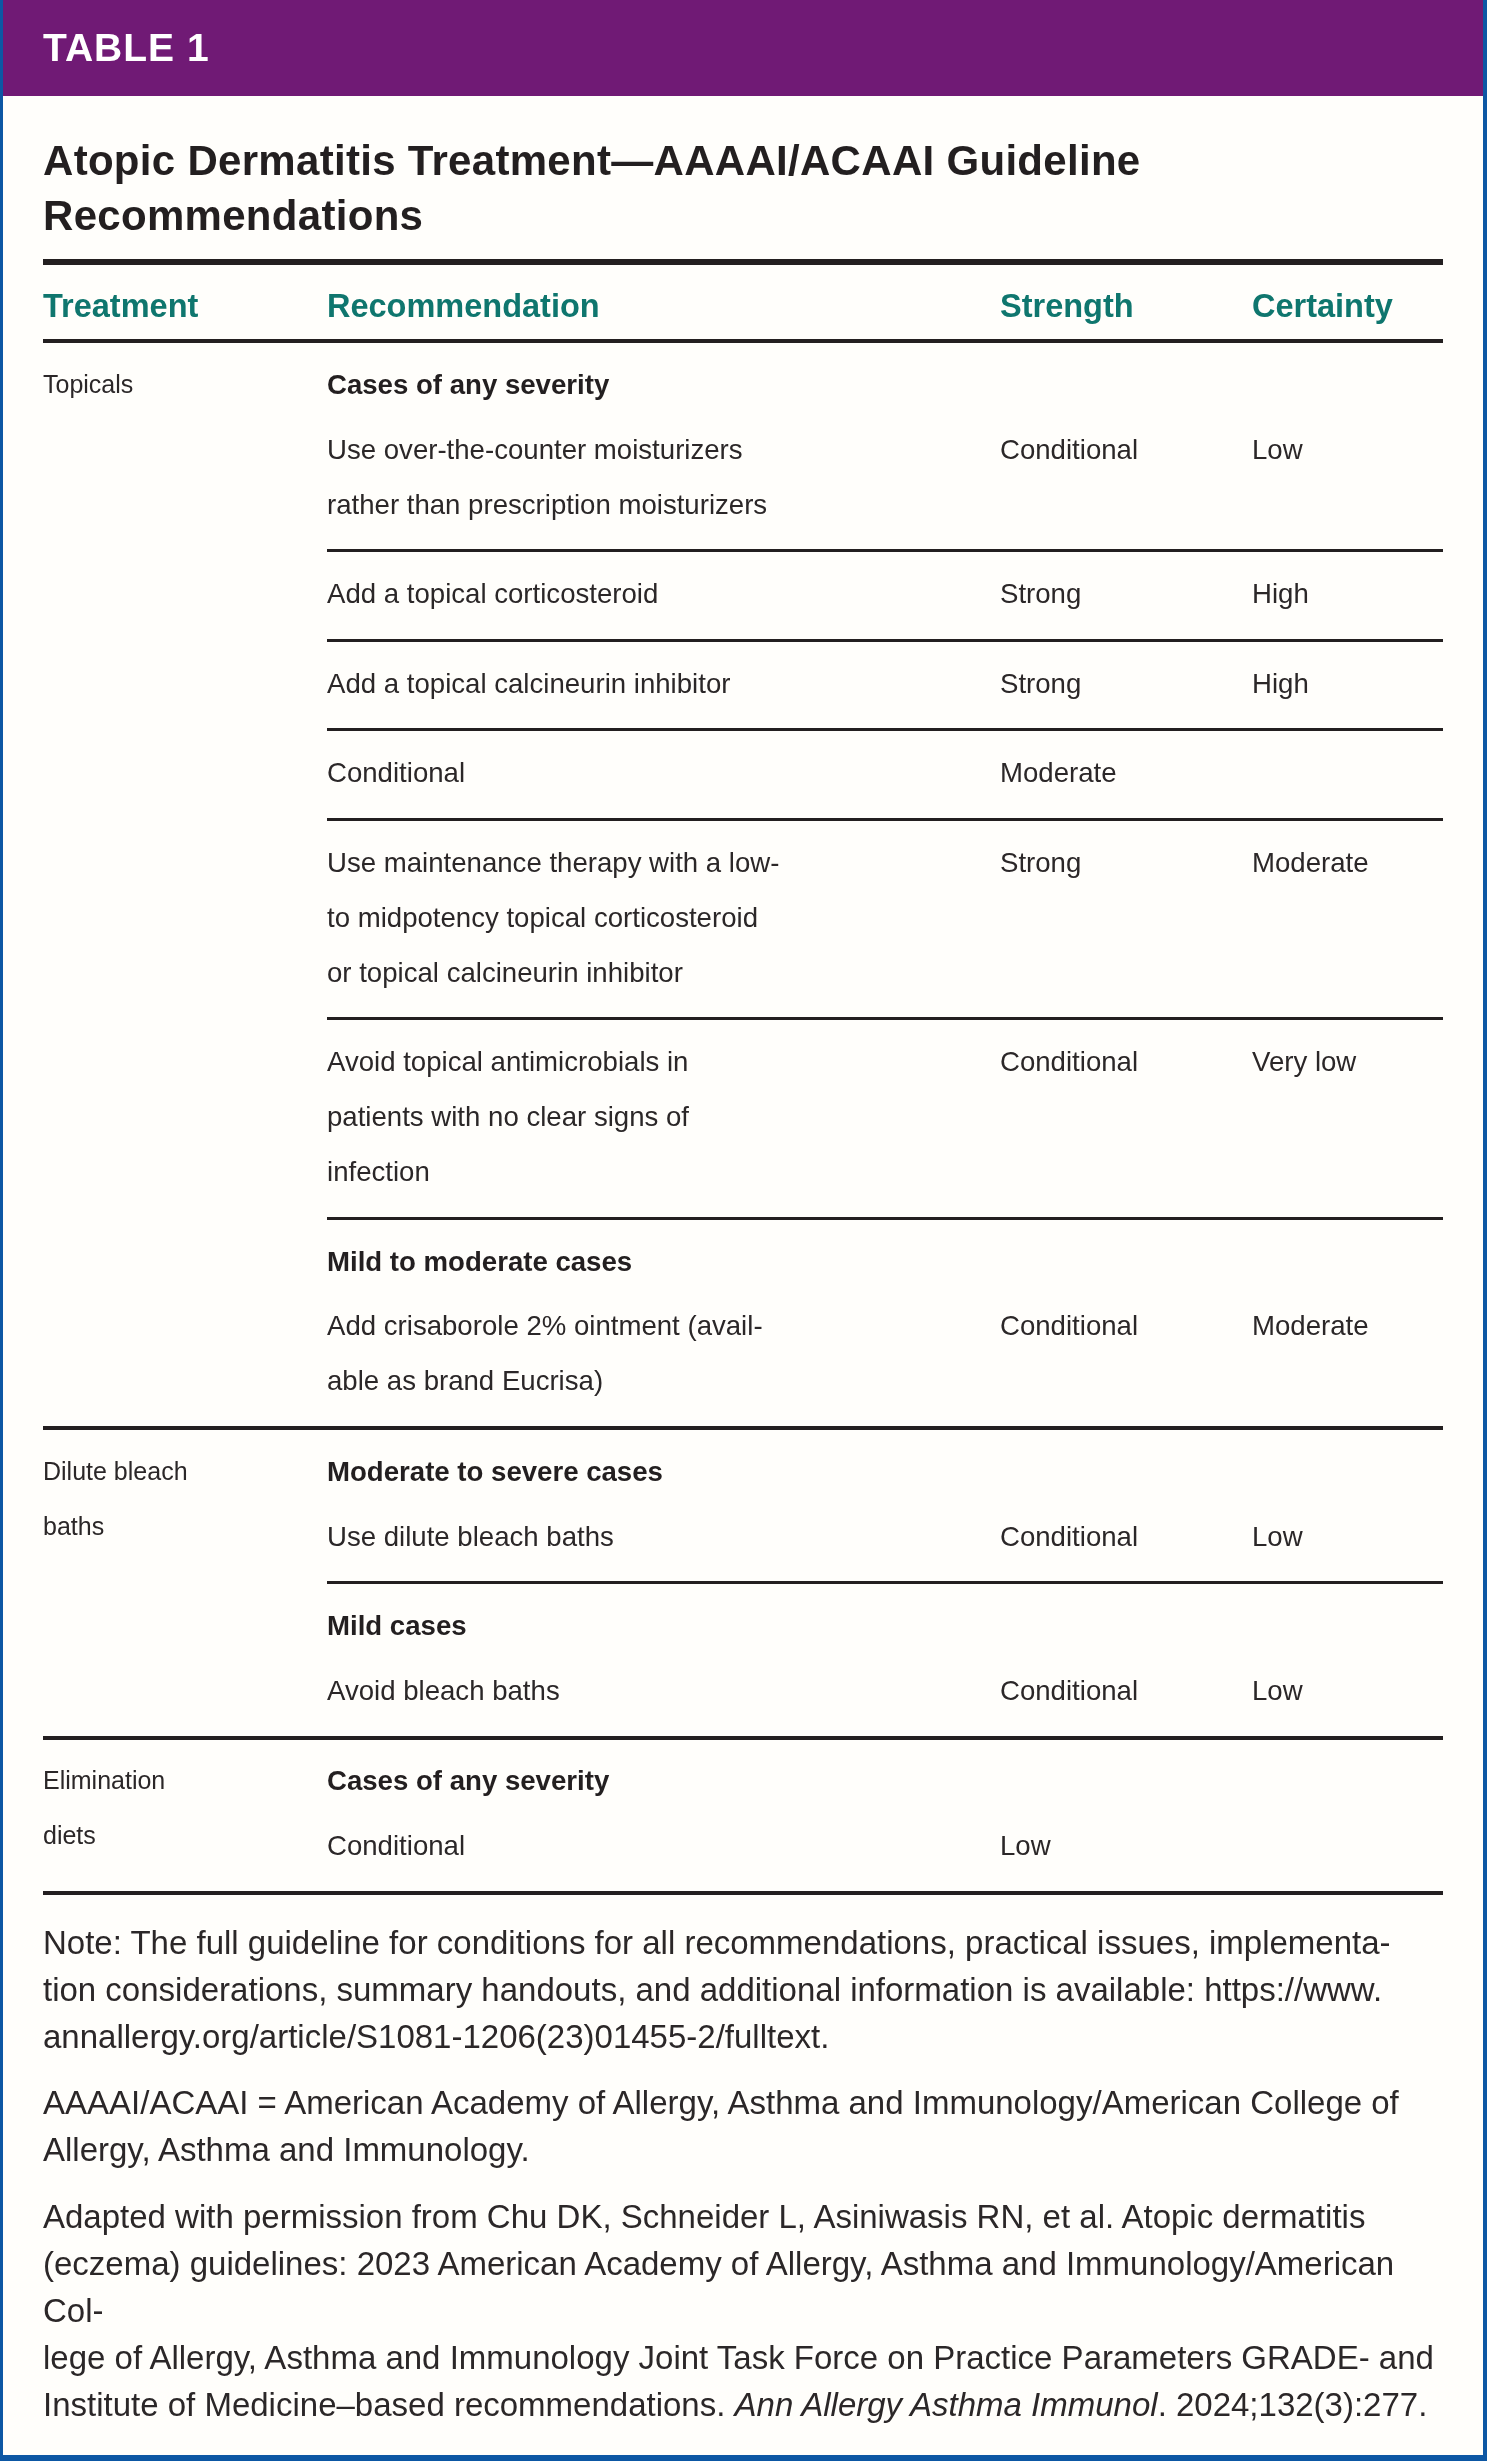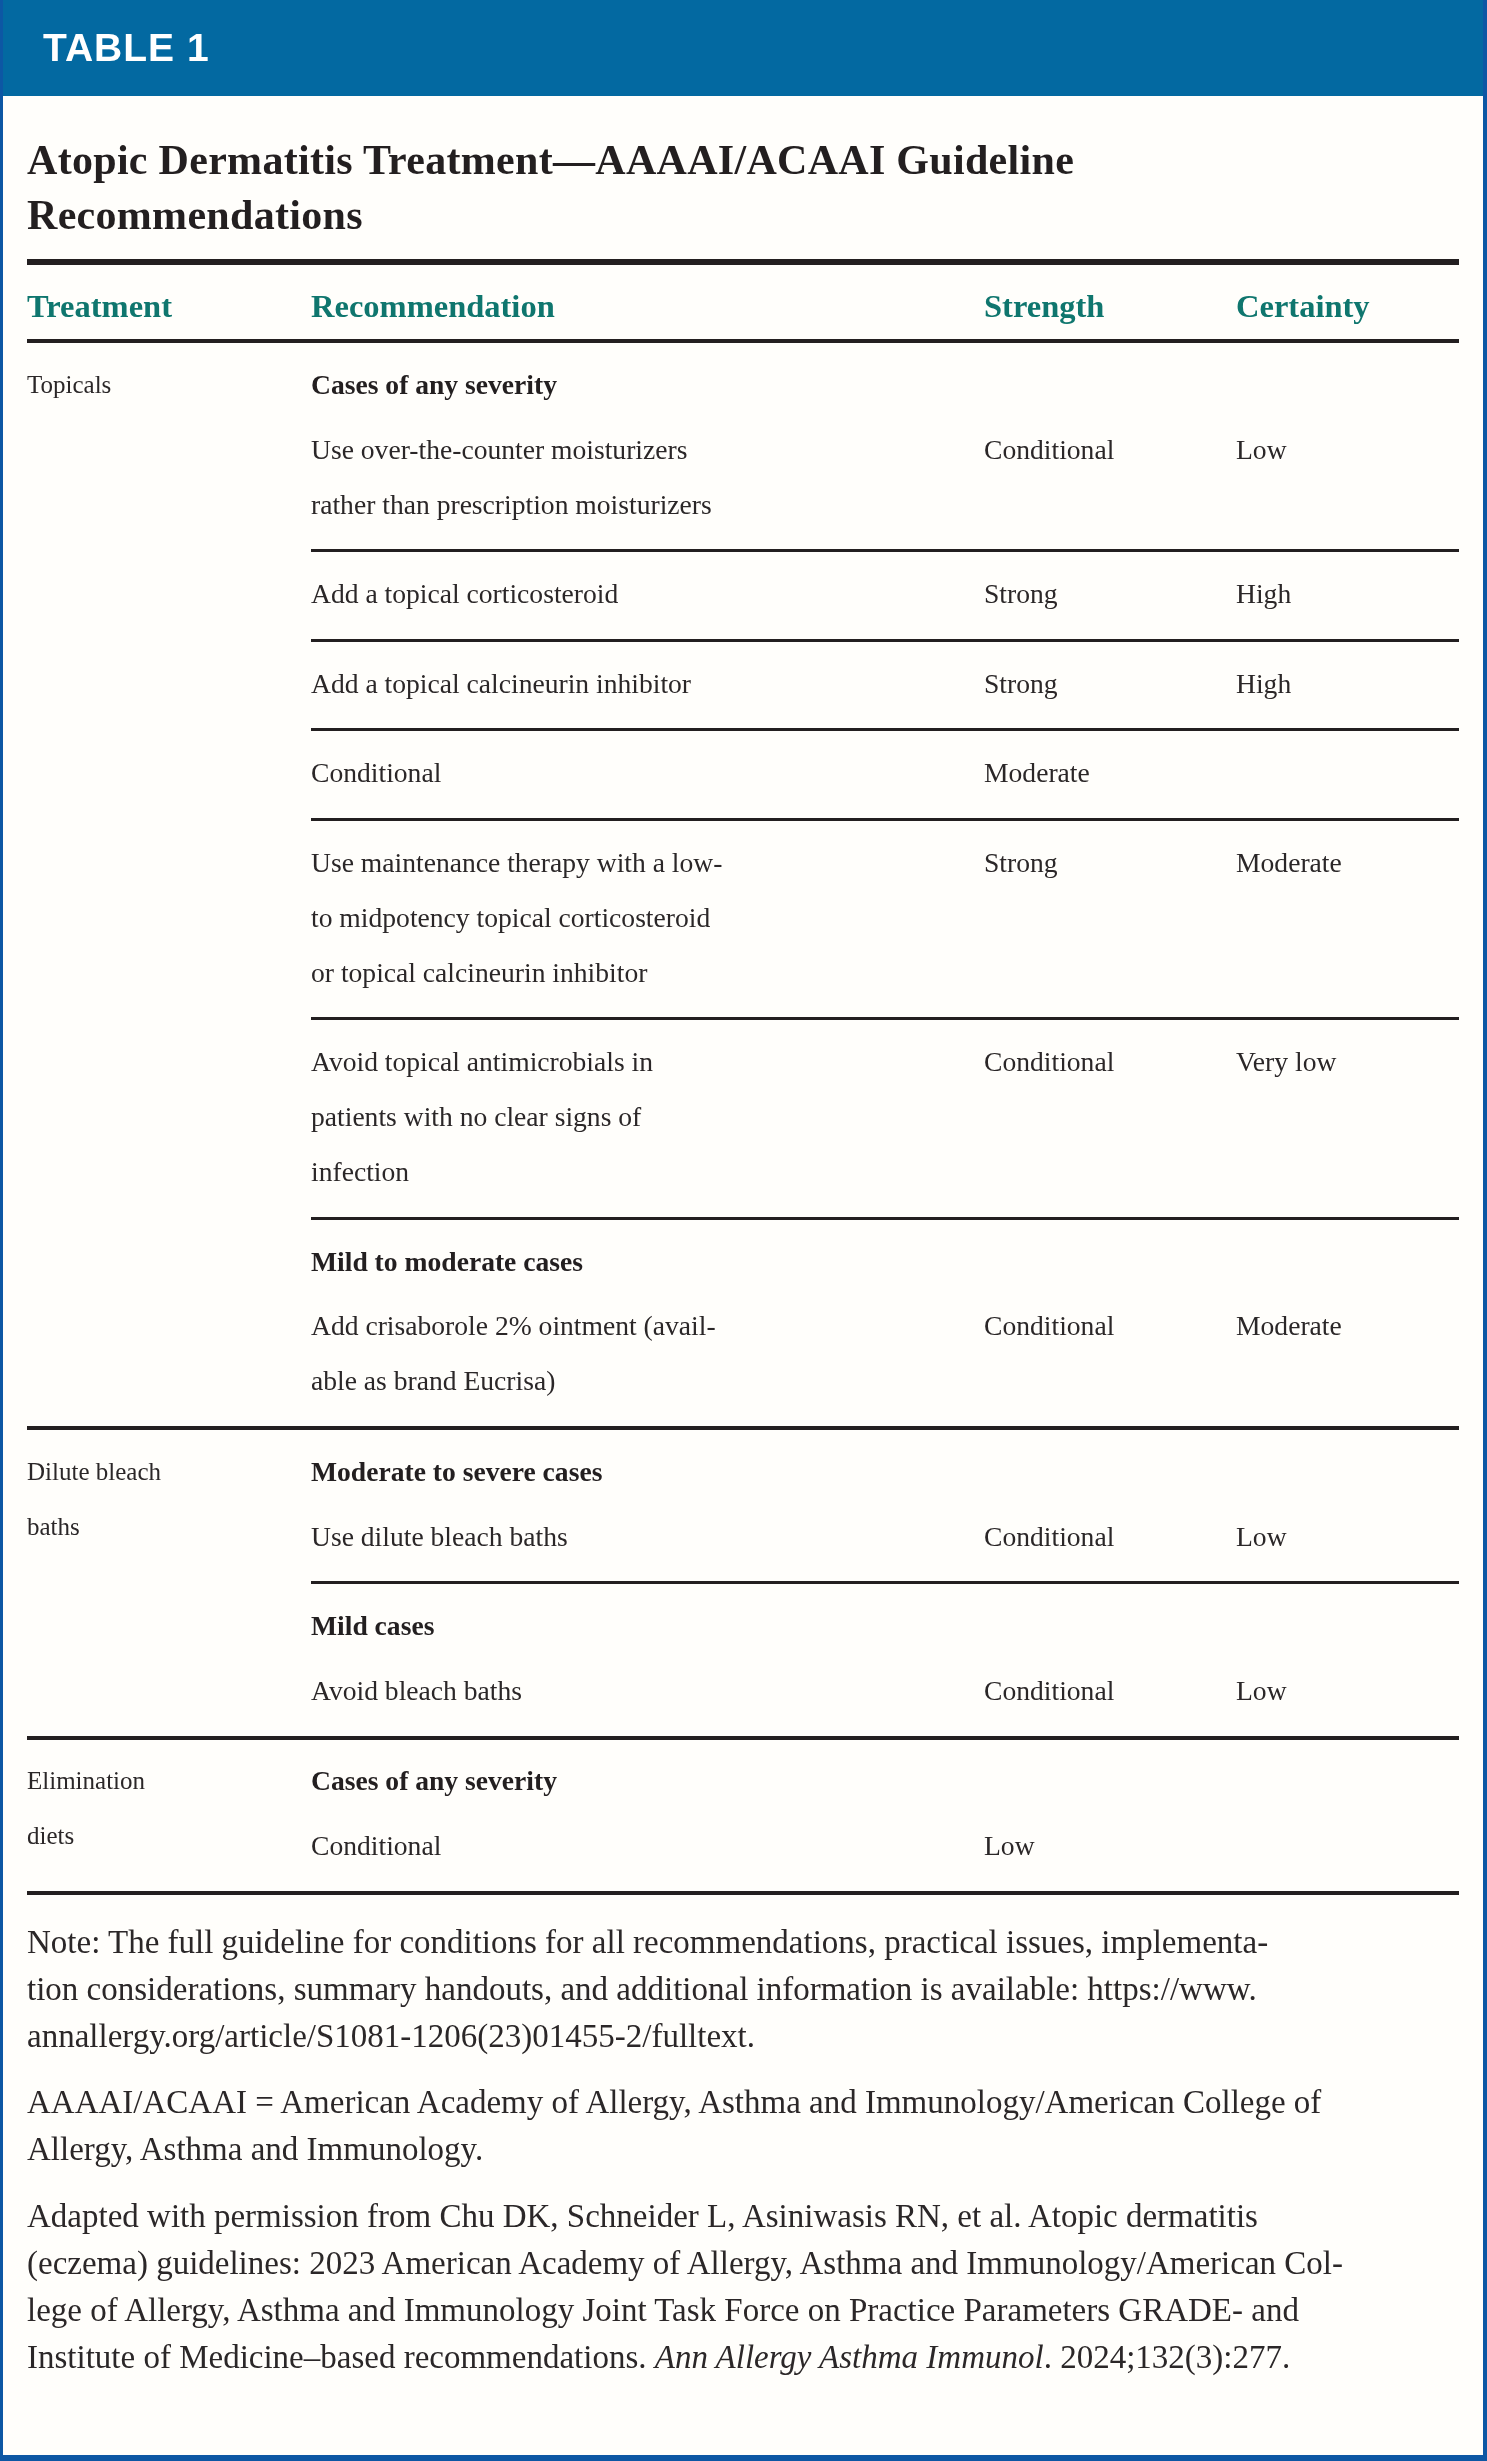--- a/index.html
+++ b/index.html
@@ -9,32 +9,32 @@
     background: #fffefb;
     border-left: 3.9px solid #0d57a4;
     border-right: 4.9px solid #0d57a4;
     border-bottom: 7.9px solid #0d57a4;
     overflow: hidden;
     font-family: "Liberation Sans", "DejaVu Sans", sans-serif;
     color: #2b2728;
   }
   .band {
     height: 96px;
-    background: #0369a1;
+    background: #701a75;
     display: flex;
     align-items: center;
     padding-left: 40px;
   }
   .band .label {
     color: #ffffff;
     font-size: 39px;
     font-weight: bold;
     letter-spacing: 1px;
   }
-  .content { padding: 0 24px; font-family: Liberation Serif, serif; }
+  .content { padding: 0 40px; }
   .title {
     margin: 37px 0 0 0;
     font-size: 42px;
     font-weight: bold;
     line-height: 55px;
     color: #231f20;
     letter-spacing: 0.3px;
     max-width: 1320px;
   }
   .rule-title { height: 5.9px; background: #231f20; margin-top: 15.8px; }

